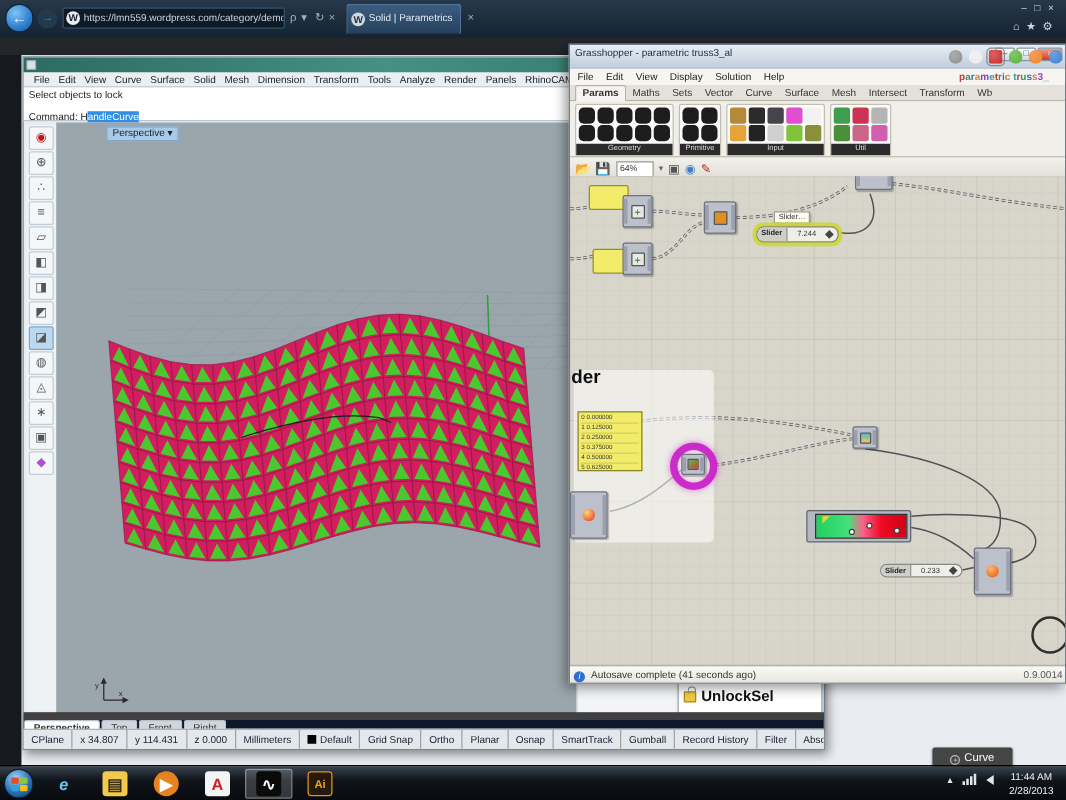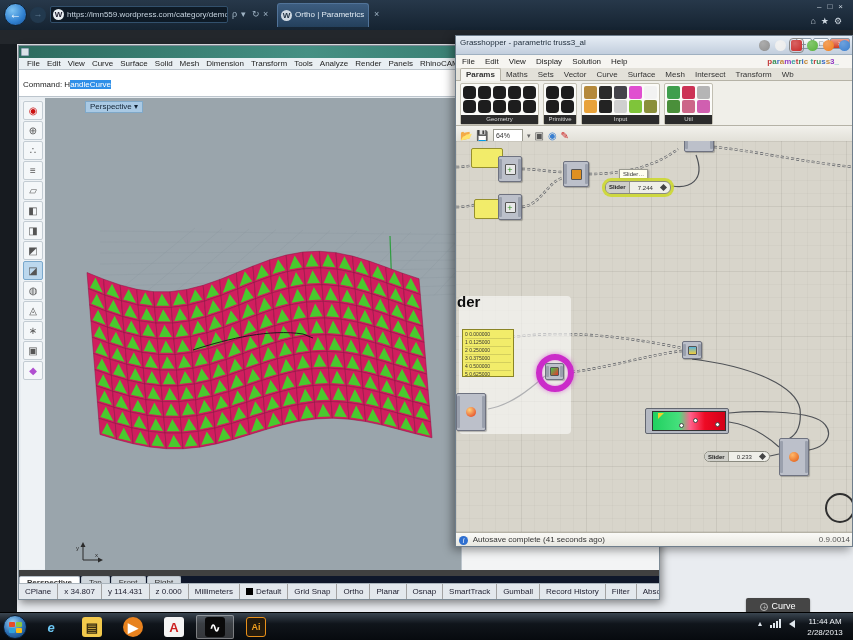--- a/index.html
+++ b/index.html
@@ -129,33 +129,34 @@
     <div id="ie-back">←</div>
     <div id="ie-fwd">→</div>
     <div id="ie-url">https://lmn559.wordpress.com/category/demo/</div>
     <div id="ie-wp">W</div>
     <span class="ie-glyph" style="left:232px">ρ</span>
     <span class="ie-glyph" style="left:241px">▾</span>
     <span class="ie-glyph" style="left:252px">↻</span>
     <span class="ie-glyph" style="left:263px">×</span>
     <div id="ie-tab">
       <span class="favicon">W</span>
-      <span>Ortho | Parametrics</span>
+      <span>Solid | Parametrics</span>
     </div>
     <span class="ie-glyph" style="left:374px">×</span>
     <div id="ie-winbtns"><span>–</span><span>□</span><span>×</span></div>
     <div id="ie-pagebtns"><span>⌂</span><span>★</span><span>⚙</span></div>
   </div>
 
   <div id="rhino">
     <div id="rhino-title">
       <span class="ricon"></span>
     </div>
     <div id="rhino-menu"><span>File</span><span>Edit</span><span>View</span><span>Curve</span><span>Surface</span><span>Solid</span><span>Mesh</span><span>Dimension</span><span>Transform</span><span>Tools</span><span>Analyze</span><span>Render</span><span>Panels</span><span>RhinoCAM</span><span>T-Splines</span><span>Help</span></div>
     <div id="rhino-cmd">
+      <div>Select objects to lock</div>
       <div>&nbsp;</div>
       <div><span>Command:</span> <span>H</span><span class="sel">andleCurve</span></div>
     </div>
     <div id="rhino-side">
         <div class="side-btn" style="color: rgb(204, 17, 17);">◉</div>
         <div class="side-btn" style="color: rgb(85, 85, 85);">⊕</div>
         <div class="side-btn" style="color: rgb(85, 85, 85);">∴</div>
         <div class="side-btn" style="color: rgb(85, 85, 85);">≡</div>
         <div class="side-btn" style="color: rgb(85, 85, 85);">▱</div>
         <div class="side-btn" style="color: rgb(85, 85, 85);">◧</div>
@@ -593,20 +594,28 @@
           <polygon points="377.543,323.58773615009306 385.031,337.6267399133598 372.083,334.4904337002947" fill="#4ac92e"></polygon>
           <path d="M148,252 C185,240 225,231 258,236 L268,240" fill="none" stroke="#1c1c1c" stroke-width="1"></path>
           <path d="M38,462 L38,446 M38,462 L56,462" stroke="#2a2a2a" stroke-width="1" fill="none"></path>
           <path d="M38,444 l-2.5,5 l5,0 z M58,462 l-5,-2.5 l0,5 z" fill="#2a2a2a"></path>
           <text x="31" y="452" font-size="6" fill="#2a2a2a">y</text>
           <text x="50" y="459" font-size="6" fill="#2a2a2a">x</text>
         </svg>
       <div id="vp-label"><span>Perspective</span> <span>▾</span></div>
     </div>
     <div id="rhino-rightpanel"></div>
+    <div id="unlock-panel" style="position:absolute">
+      <div id="unlock-row"><span class="padlock"></span><span>UnlockSel</span></div>
+      <div id="unlock-scroll">
+          <span>◂</span>
+          <span class="thumb"></span>
+          <span>▸</span>
+        </div>
+    </div>
     <div id="rhino-vtabs"><span class="active">Perspective</span><span>Top</span><span>Front</span><span>Right</span></div>
     <div id="rhino-status">
         <span>CPlane</span>
         <span>x 34.807</span>
         <span>y 114.431</span>
         <span>z 0.000</span>
         <span>Millimeters</span>
         <span><i class="swatch"></i>Default</span>
         <span>Grid Snap</span>
         <span>Ortho</span>

